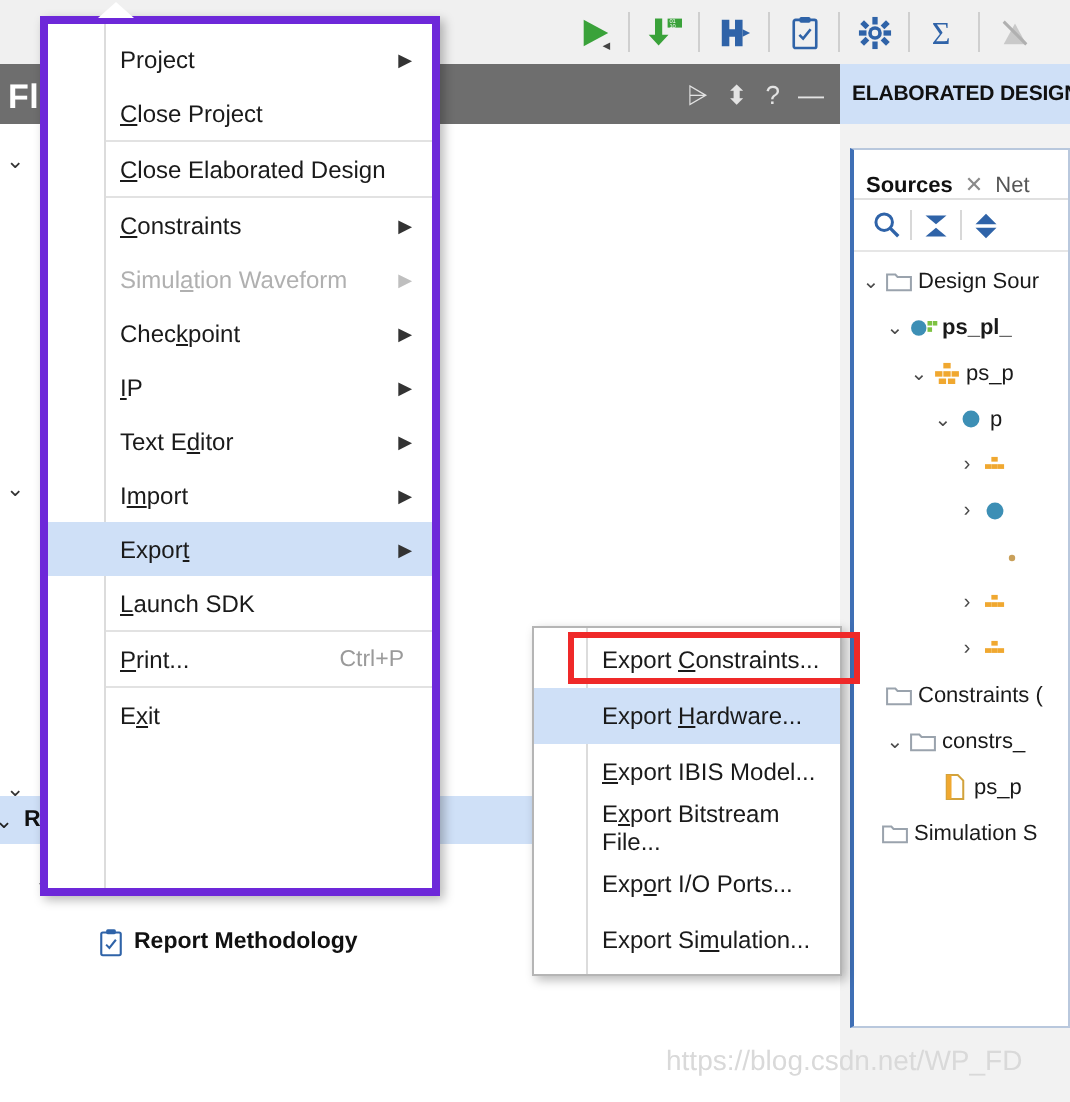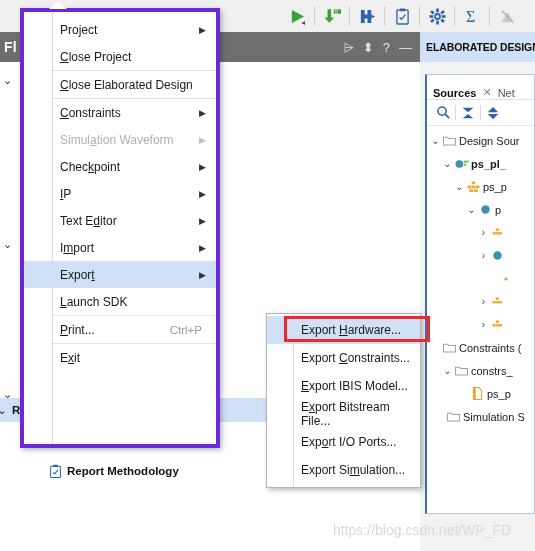--- a/index.html
+++ b/index.html
@@ -40,21 +40,21 @@
     width: 535px; height: 30px;
     background: #ffffff;
   }
   .panelbar-dark {
     position: absolute; left: 0; top: 0;
     width: 420px; height: 30px;
     background: #6e6e6e;
   }
   .panelbar-title {
     position: absolute; left: 4px; top: 7px;
-    font-size: 14px; font-weight: bold; color: #ffffff;
+    font-size: 17px; font-weight: bold; color: #ffffff;
     letter-spacing: .2px;
   }
   .panelbar-tools {
     position: absolute; right: 8px; top: 0; height: 30px;
     display: flex; align-items: center; gap: 9px;
     color: #e3e3e3;
   }
   .panelbar-tools span { font-size: 13px; line-height: 1; }
   .elab-tab {
     position: absolute; left: 420px; top: 0;
@@ -464,21 +464,21 @@
           <div class="tnode" style="padding-left: 30px;">
             <span class="tarrow"></span>
             <span class="ticon">
               <svg width="11" height="13" viewBox="0 0 12 14">
                 <path d="M1.5 0.5 h6 l3 3 v10 h-9 z" fill="#fff" stroke="#d2a23c" stroke-width="1.1"></path>
                 <rect x="1.5" y="0.5" width="2.6" height="13" fill="#f0a830"></rect>
               </svg>
             </span>
             <span class="tlabel">ps_p</span>
           </div>
-          <div class="tnode" style="padding-left: 6px;">
+          <div class="tnode" style="padding-left: 0;">
             <span class="tarrow"></span>
             <span class="ticon">
               <svg width="13" height="11" viewBox="0 0 14 12">
                 <path d="M0.5 2.5 h4.5 l1.2 1.3 h7.3 v7.2 h-13 z" fill="none" stroke="#9aa3ad" stroke-width="1.1"></path>
               </svg>
             </span>
             <span class="tlabel">Simulation S</span>
           </div>
         </div>
     </div>
@@ -539,27 +539,27 @@
         <div class="mi-sep"></div>
         <div class="mi">
           <span class="lbl">E<span class="u">x</span>it</span>
         </div>
       </div>
   </div>
 
   <div class="submenu">
     <div class="submenu-gutter"></div>
     <div id="subItems" style="padding-top: 2px;">
+        <div class="smi">
+          <span>Export <span class="u">C</span>onstraints...</span>
+        </div>
         <div class="smi sel">
           <span>Export <span class="u">H</span>ardware...</span>
         </div>
         <div class="smi">
-          <span>Export <span class="u">C</span>onstraints...</span>
-        </div>
-        <div class="smi">
           <span><span class="u">E</span>xport IBIS Model...</span>
         </div>
         <div class="smi">
           <span>E<span class="u">x</span>port Bitstream File...</span>
         </div>
         <div class="smi">
           <span>Exp<span class="u">o</span>rt I/O Ports...</span>
         </div>
         <div class="smi">
           <span>Export Si<span class="u">m</span>ulation...</span>

